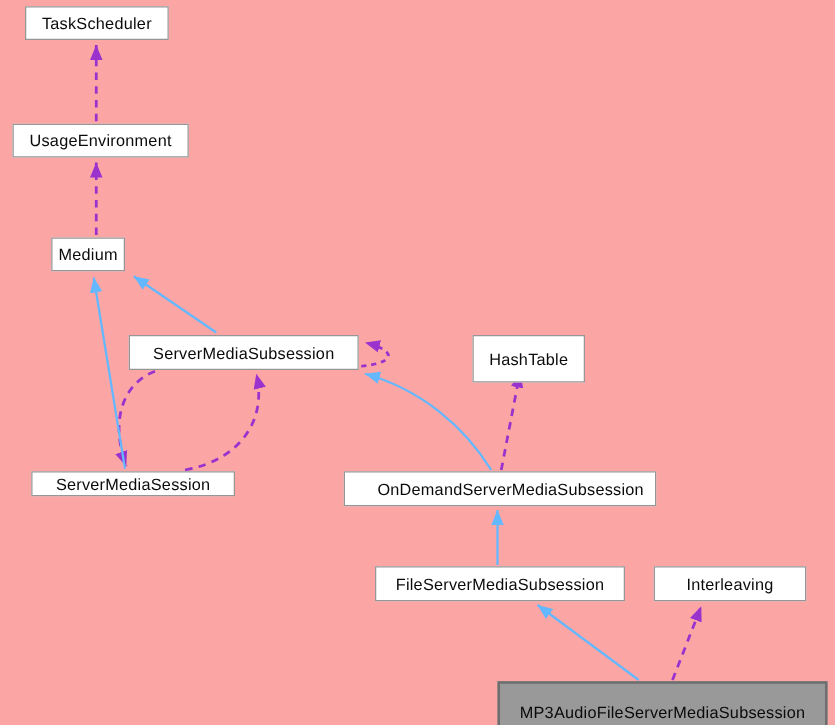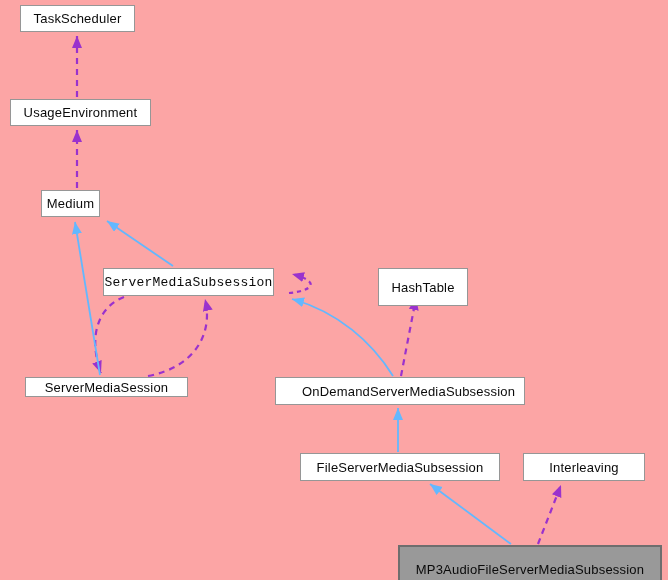--- a/index.html
+++ b/index.html
@@ -51,21 +51,21 @@
     cursor: pointer;
   }
   .node.highlight {
     background: #999999;
     border: 2px solid #6e6e6e;
   }
   
   #n-taskscheduler        { left: 20px;  top: 5px;   width: 115px; height: 27px; }
   #n-usageenvironment     { left: 10px;  top: 99px;  width: 141px; height: 27px; }
   #n-medium               { left: 41px;  top: 190px; width: 59px;  height: 27px; }
-  #n-servermediasubsession{ left: 103px; top: 268px; width: 171px; height: 28px; font-family: Liberation Mono, monospace; }
+  #n-servermediasubsession{ left: 103px; top: 268px; width: 184px; height: 28px; }
   #n-hashtable            { left: 378px; top: 268px; width: 90px;  height: 38px; }
   #n-servermediasession   { left: 25px;  top: 377px; width: 163px; height: 20px; }
   #n-ondemand             { left: 275px; top: 377px; width: 250px; height: 28px; padding-left: 17px; }
   #n-fileserver           { left: 300px; top: 453px; width: 200px; height: 28px; }
   #n-interleaving         { left: 523px; top: 453px; width: 122px; height: 28px; }
   #n-mp3                  { left: 398px; top: 545px; width: 264px; height: 48px; }
 </style>
 </head>
 <body>
 

